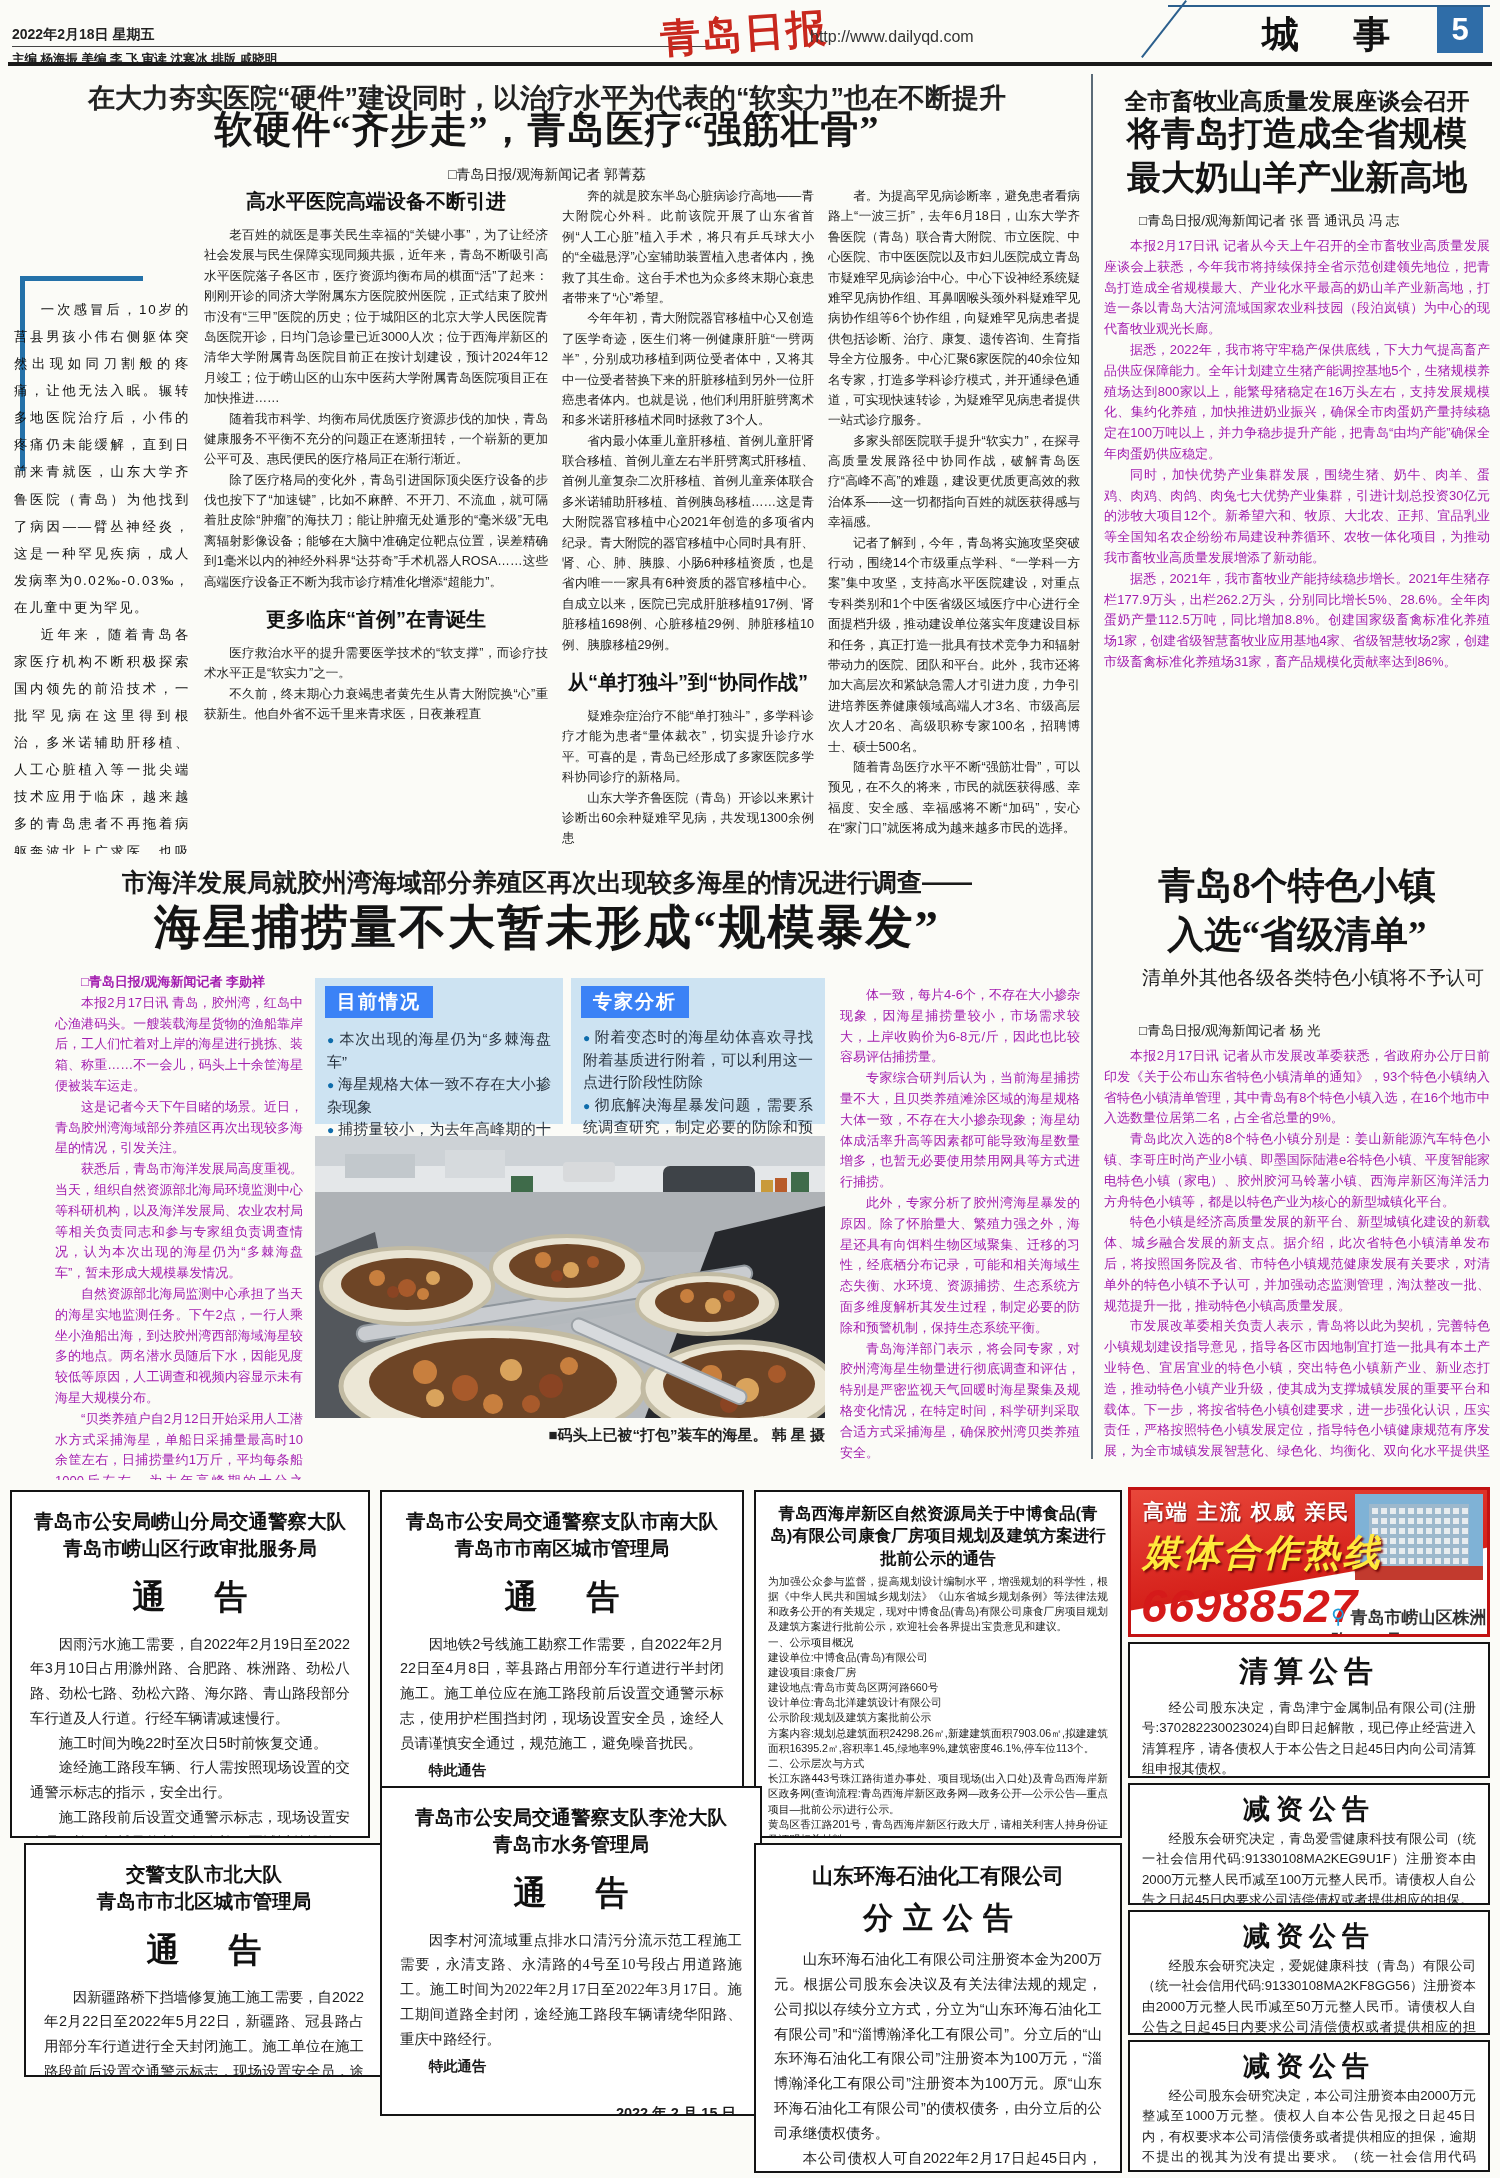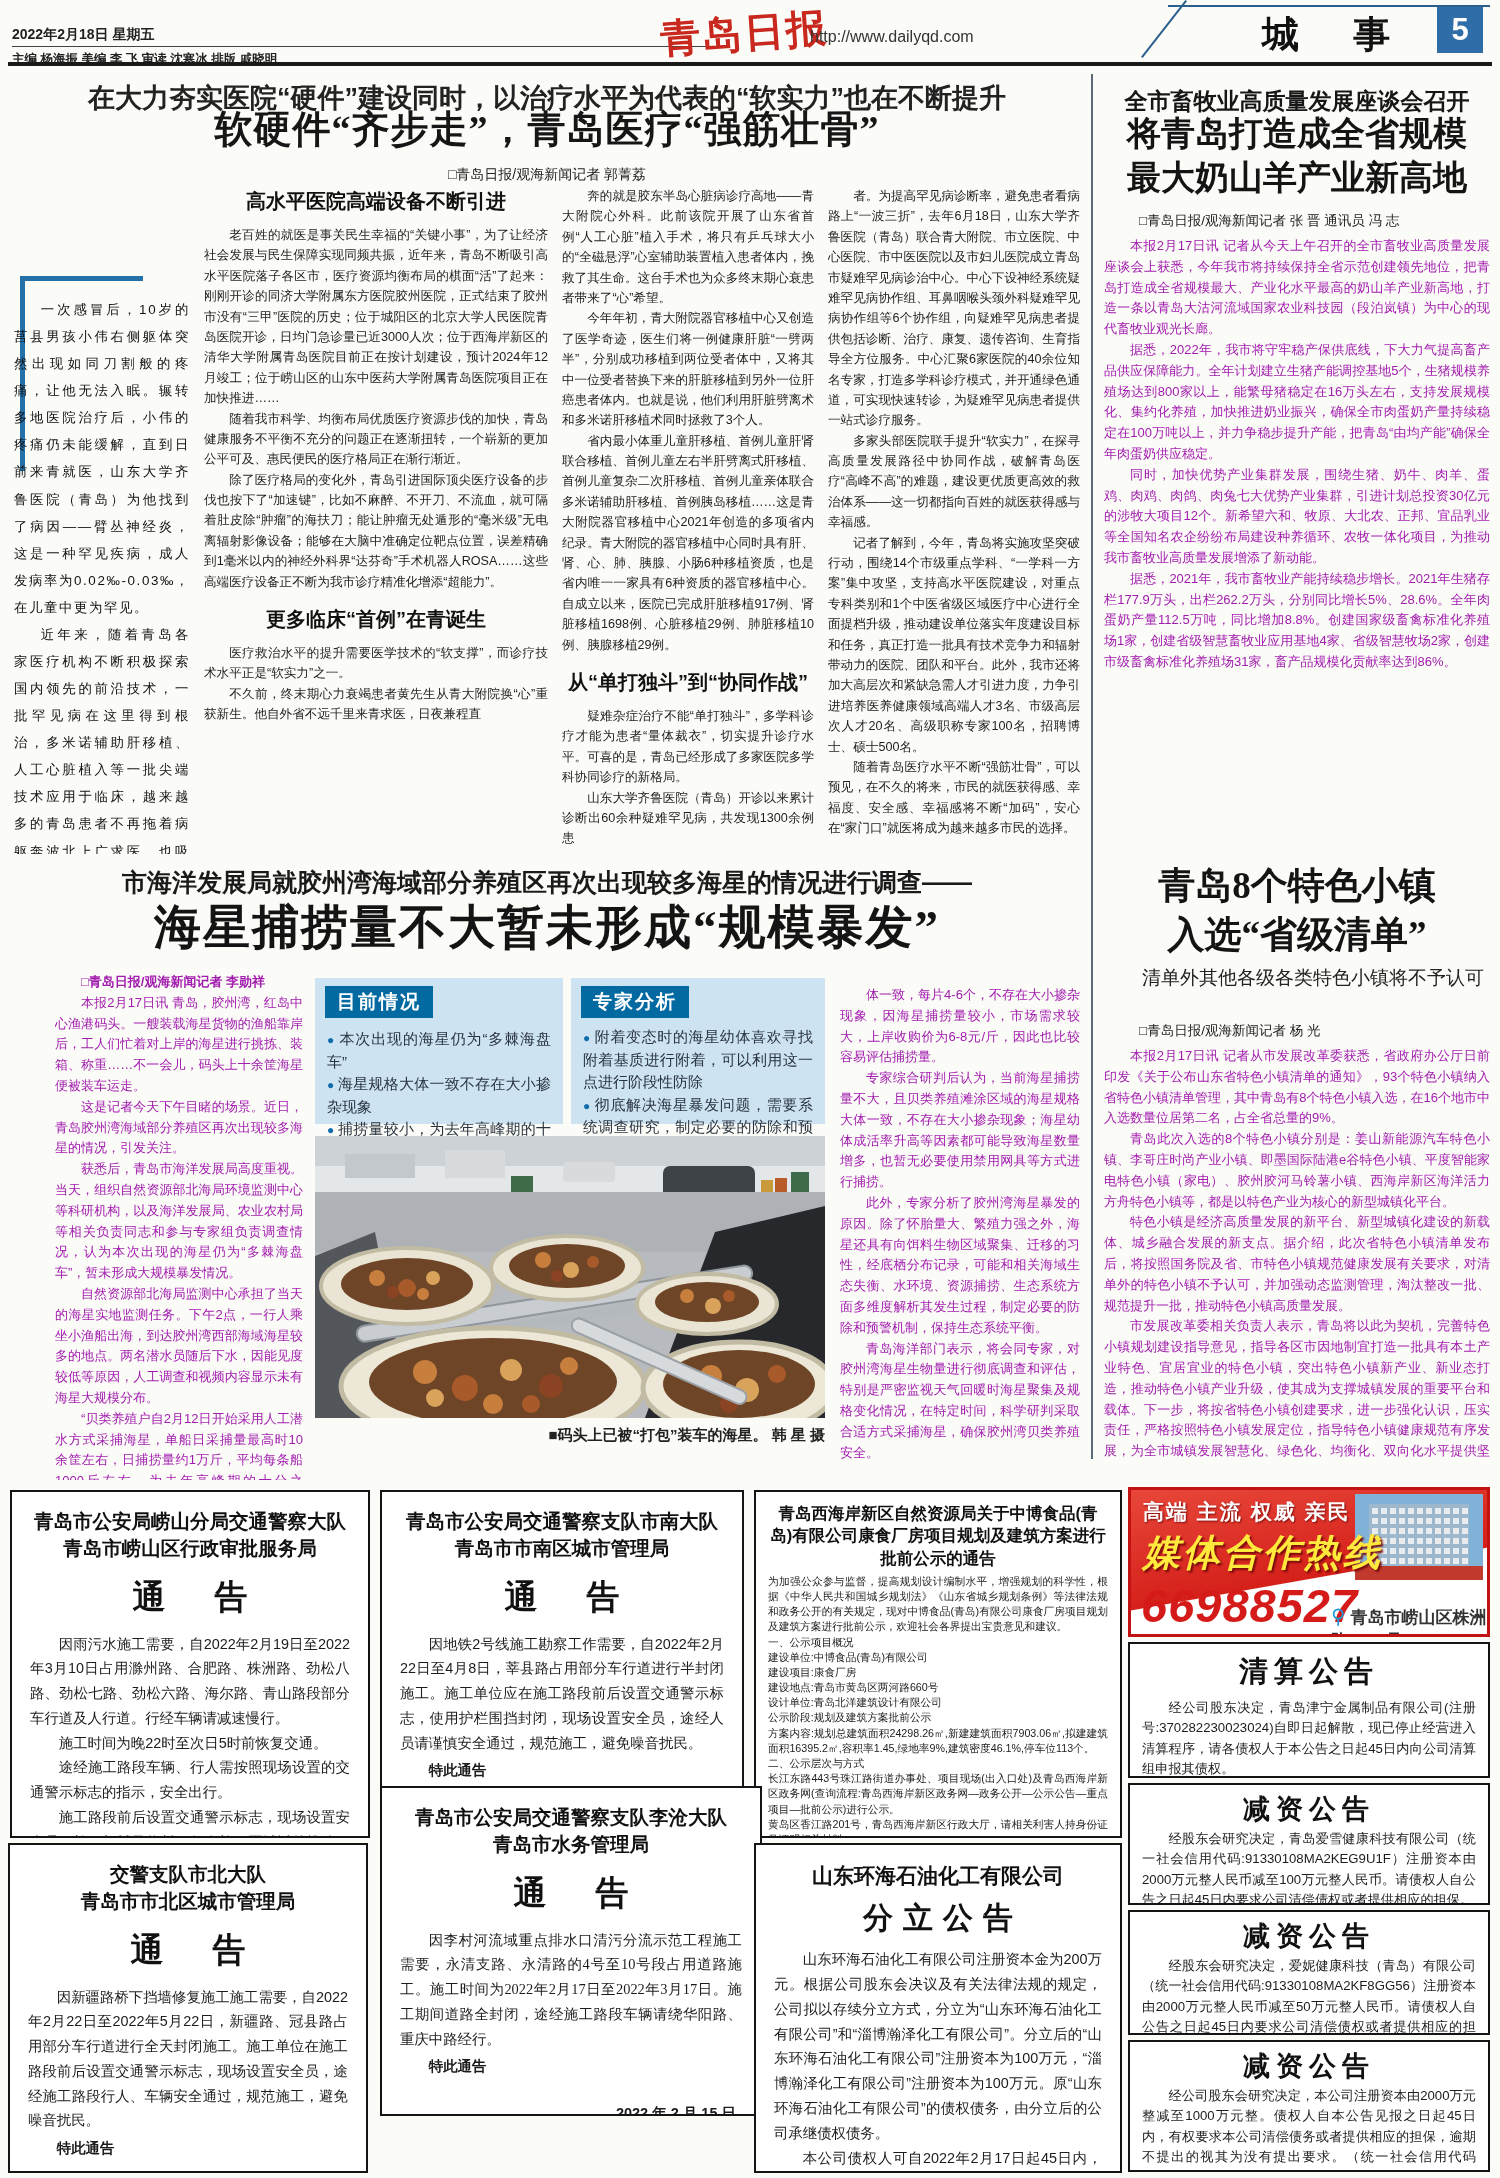--- a/index.html
+++ b/index.html
@@ -31,21 +31,21 @@
   .side-kicker{font-size:23px;font-weight:700;text-align:center;color:#161616;}
   .side-headline{font-size:34px;font-weight:700;text-align:center;line-height:1.3;color:#141414;}
   .side-byline{font-size:13.5px;text-align:left;color:#222;}
   .sidebody p{font-size:13px;line-height:1.6;text-align:justify;text-indent:2em;color:#a21caf;}
   .towns-headline{font-size:37px;font-weight:700;text-align:center;line-height:1.32;color:#141414;}
   .towns-sub{font-size:19px;color:#222;line-height:1.45;text-indent:2em;}
   
   .sf-kicker{font-size:25px;font-weight:700;text-align:center;color:#1a1a1a;}
   .sf-headline{font-size:47px;font-weight:700;text-align:center;letter-spacing:2px;color:#141414;}
   .infobox{background:#cde3f2;height:146px;position:relative;padding:10px 12px 8px;box-sizing:border-box;}
-  .infotag{position:absolute;top:8px;left:10px;background:#0369a1;color:#fff;font-size:19px;font-weight:700;
+  .infotag{position:absolute;top:8px;left:10px;background:#3b82f6;color:#fff;font-size:19px;font-weight:700;
            padding:3px 12px;letter-spacing:2px;}
   .infobox .bullets{margin-top:40px;}
   .bullet{font-size:15px;line-height:1.5;color:#2a3440;text-align:justify;}
   .bullet::before{content:"● ";color:#0e6cab;font-size:12px;}
   .caption{font-size:15px;font-weight:700;text-align:right;color:#222;}
   
   .box{border:2.5px solid #141414;background:#fff;box-sizing:border-box;padding:16px 18px;overflow:hidden;}
   .notice-head{font-size:19.5px;font-weight:700;text-align:center;line-height:1.4;color:#111;}
   .notice-title{font-size:33px;font-weight:700;text-align:center;letter-spacing:20px;text-indent:20px;margin:12px 0 12px;color:#111;}
   .notice-body p{font-size:14.4px;line-height:1.72;text-align:justify;text-indent:2em;color:#1c1c1c;}
@@ -304,21 +304,21 @@
         <p class="">设计单位:青岛北洋建筑设计有限公司</p>
         <p class="">公示阶段:规划及建筑方案批前公示</p>
         <p class="">方案内容:规划总建筑面积24298.26㎡,新建建筑面积7903.06㎡,拟建建筑面积16395.2㎡,容积率1.45,绿地率9%,建筑密度46.1%,停车位113个。</p>
         <p class="">二、公示层次与方式</p>
         <p class="">长江东路443号珠江路街道办事处、项目现场(出入口处)及青岛西海岸新区政务网(查询流程:青岛西海岸新区政务网—政务公开—公示公告—重点项目—批前公示)进行公示。</p>
         <p class="">黄岛区香江路201号，青岛西海岸新区行政大厅，请相关利害人持身份证及证明相关材料。</p>
       </div>
 
   </div>
 
-  <div class="abs box" style="left:8px;top:1843px;width:360px;height:330px;">
+  <div class="abs box" style="left:24px;top:1843px;width:360px;height:234px;">
     <div class="notice-head">交警支队市北大队</div>
     <div class="notice-head">青岛市市北区城市管理局</div>
     <div class="notice-title">通 告</div>
     <div class="notice-body" style="line-height:2.0;">
         <p class="">因新疆路桥下挡墙修复施工施工需要，自2022年2月22日至2022年5月22日，新疆路、冠县路占用部分车行道进行全天封闭施工。施工单位在施工路段前后设置交通警示标志，现场设置安全员，途经施工路段行人、车辆安全通过，规范施工，避免噪音扰民。</p>
       </div>
     <div class="notice-end">特此通告</div>
     <div class="notice-date">2022 年 2 月 17 日</div>
   </div>
 

